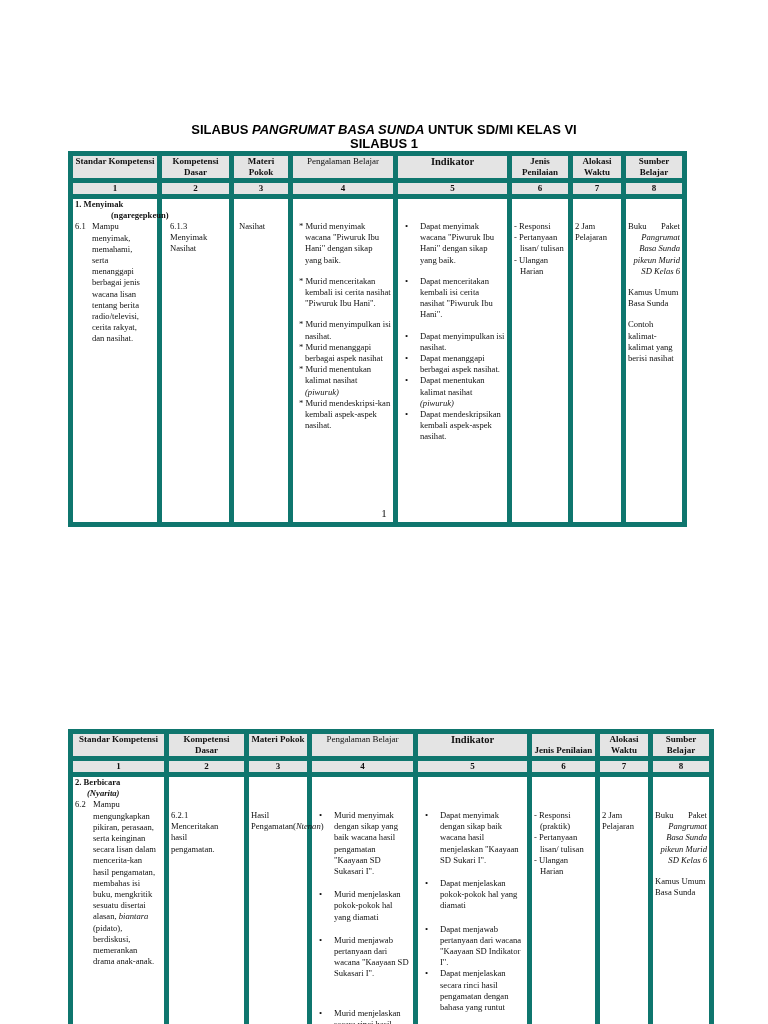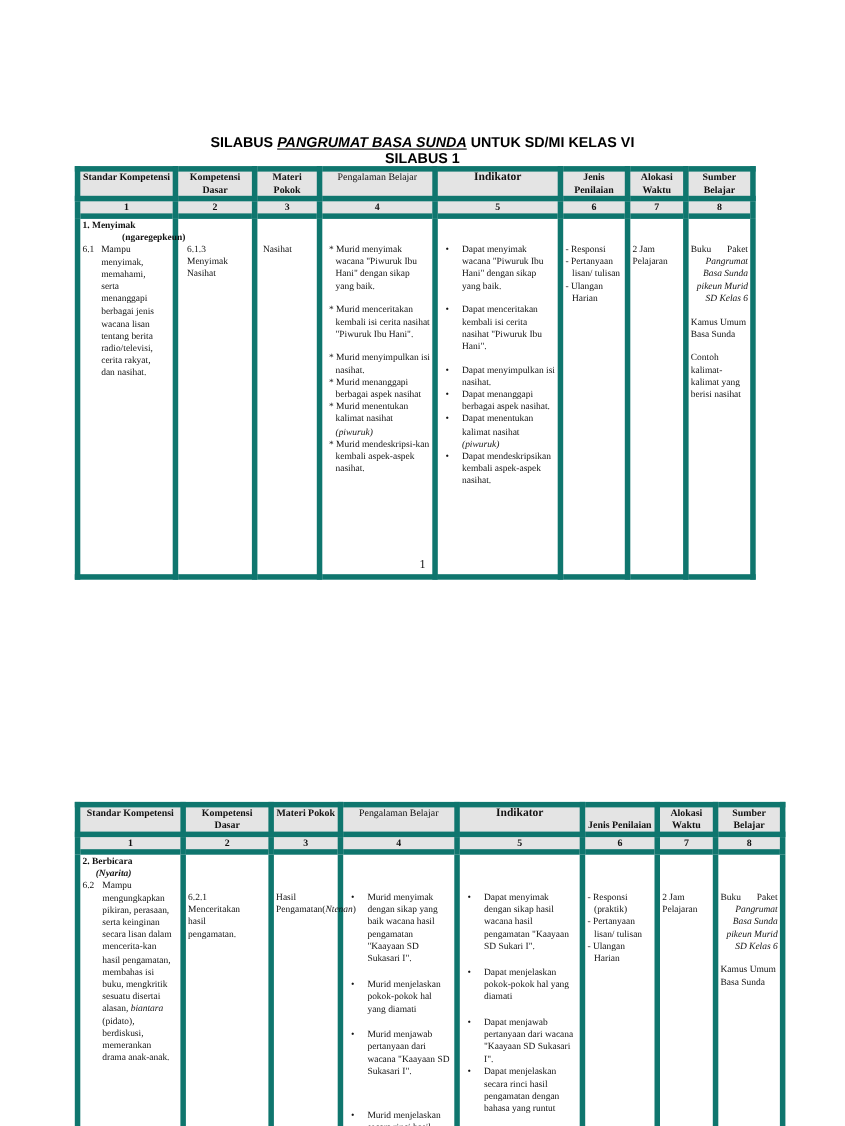--- a/index.html
+++ b/index.html
@@ -5,21 +5,21 @@
   html, body { margin: 0; padding: 0; }
   body {
     width: 768px; height: 1024px; overflow: hidden; background: #ffffff;
     position: relative; font-family: "Liberation Serif", serif; color: #111;
   }
   .title {
     position: absolute; left: 0; width: 768px; text-align: center;
     font-family: "Liberation Sans", sans-serif; font-weight: bold;
     font-size: 13px; line-height: 14px; color: #000;
   }
-  .title em { font-style: italic; text-decoration: underline; }
+  .title em { font-style: italic; }
   table.syl {
     position: absolute; border-collapse: collapse; table-layout: fixed;
     font-size: 8.6px; line-height: 11.2px;
   }
   table.syl th, table.syl td {
     border: 5px solid #0f766e; vertical-align: top; padding: 0 2px;
   }
   table.syl thead th {
     background: #e4e4e4; font-weight: bold; text-align: center;
     font-size: 9px; line-height: 11px; vertical-align: top;
@@ -208,23 +208,23 @@
         <ul class="bullet-list">
           <li>Murid menyimak dengan sikap yang baik wacana hasil pengamatan "Kaayaan SD Sukasari I".</li>
           <li style="margin-top:12px;">Murid menjelaskan pokok-pokok hal yang diamati</li>
           <li style="margin-top:12px;">Murid menjawab pertanyaan dari wacana "Kaayaan SD Sukasari I".</li>
           <li style="margin-top:28px;">Murid menjelaskan secara rinci hasil pengamatan dengan bahasa</li>
         </ul>
       </td>
       <td class="thick-left">
         <div style="height:33px;"></div>
         <ul class="bullet-list">
-          <li>Dapat menyimak dengan sikap hasil wacana hasil pengamatan "Kaayaan SD Sukari I".</li>
+          <li>Dapat menyimak dengan sikap baik wacana hasil menjelaskan "Kaayaan SD Sukari I".</li>
           <li style="margin-top:12px;">Dapat menjelaskan pokok-pokok hal yang diamati</li>
-          <li style="margin-top:12px;">Dapat menjawab pertanyaan dari wacana "Kaayaan SD Sukasari I".</li>
+          <li style="margin-top:12px;">Dapat menjawab pertanyaan dari wacana "Kaayaan SD Indikator I".</li>
           <li>Dapat menjelaskan secara rinci hasil pengamatan dengan bahasa yang runtut</li>
         </ul>
       </td>
       <td>
         <div style="height:33px;"></div>
         <p class="dash-item">- <span>Responsi (praktik)</span></p>
         <p class="dash-item">- <span>Pertanyaan lisan/ tulisan</span></p>
         <p class="dash-item">- <span>Ulangan Harian</span></p>
       </td>
       <td>

